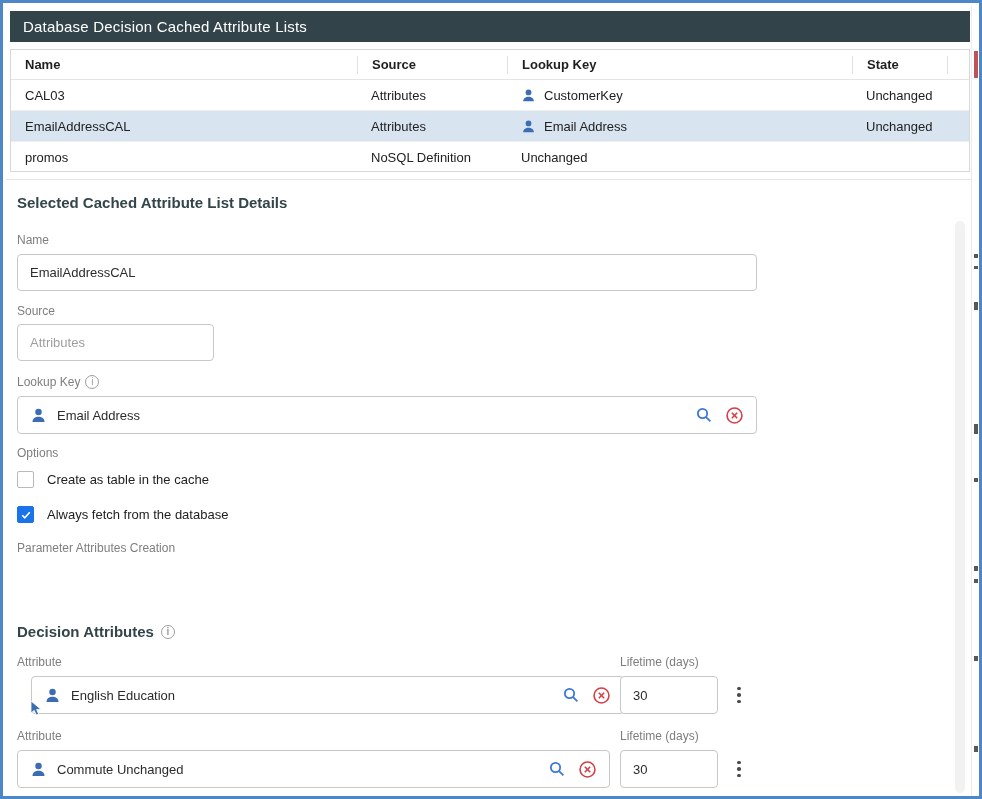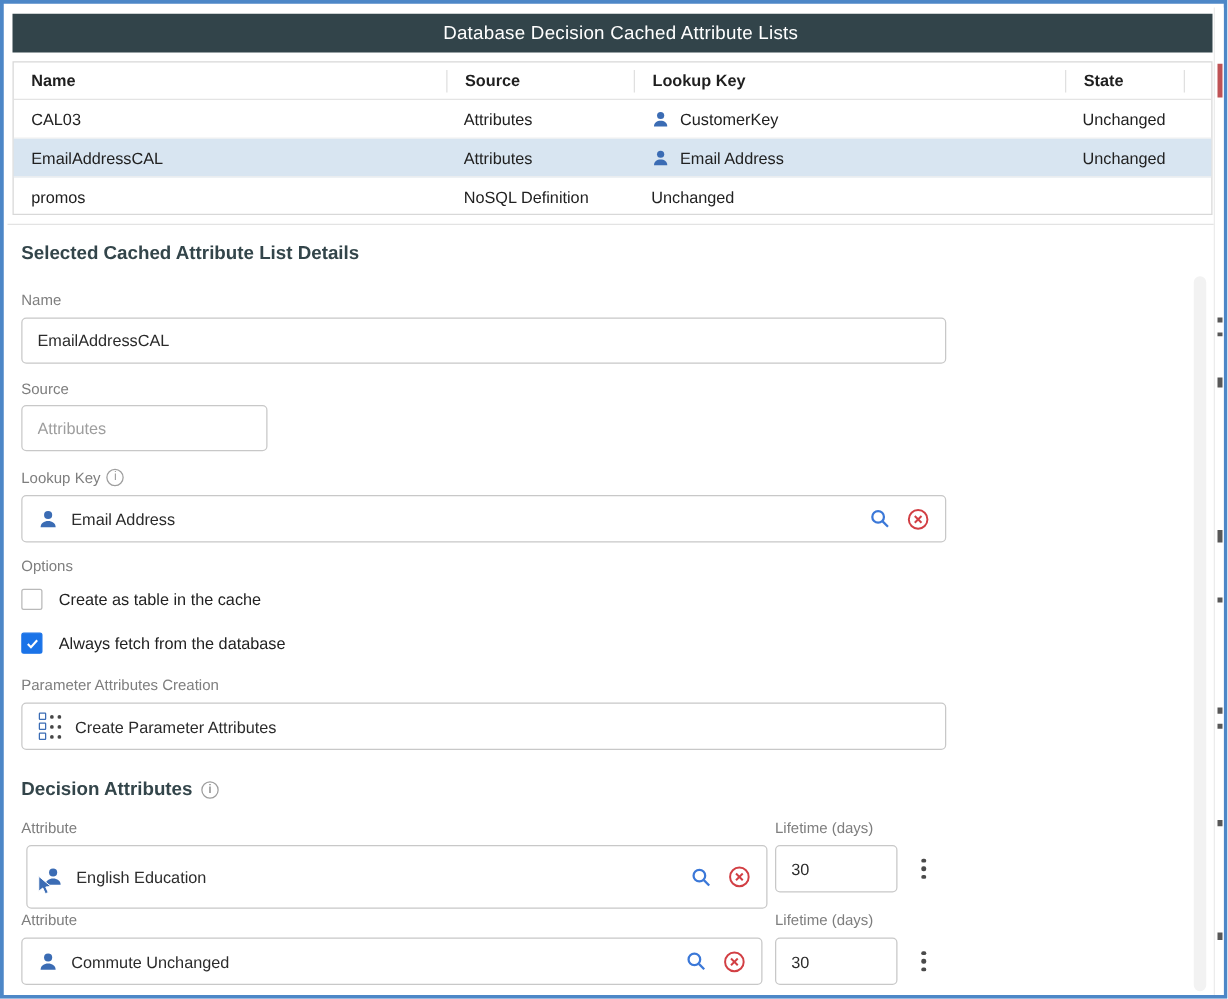--- a/index.html
+++ b/index.html
@@ -5,21 +5,21 @@
   * { box-sizing: border-box; margin: 0; padding: 0; }
   body { font-family: "Liberation Sans", sans-serif; background: #fff; }
   .screen {
     position: relative; width: 982px; height: 799px;
     border: 3px solid #4d87c7; background: #ffffff; overflow: hidden;
   }
   
   .titlebar {
     position: absolute; left: 7px; top: 8px; width: 960px; height: 31px;
     background: #32444a; color: #ffffff; display: flex; align-items: center;
-    padding-left: 13px; font-size: 15px; letter-spacing: .2px; justify-content: center;
+    padding-left: 13px; font-size: 15px; letter-spacing: .2px;
   }
   
   .table-card {
     position: absolute; left: 7px; top: 46px; width: 960px; height: 123px;
     border: 1px solid #d8d8d8; background: #fff;
   }
   .thead { display: flex; height: 30px; border-bottom: 1px solid #e4e4e4; align-items: center; }
   .th {
     font-size: 13px; font-weight: bold; color: #1f1f1f; height: 18px;
     display: flex; align-items: center; padding-left: 14px;
@@ -175,43 +175,29 @@
   <div class="check-row" style="top:503px;">
     <span class="cbox checked">
       <svg viewBox="0 0 24 24" fill="none" stroke="#ffffff" stroke-width="3.4">
           <polyline points="4.5,12.5 9.5,17.5 19.5,6.5"></polyline>
         </svg>
     </span>
     <span>Always fetch from the database</span>
   </div>
 
   <div class="lbl" style="top:538px;">Parameter Attributes Creation</div>
-  <button class="param-btn">
-    <span class="grid-icon">
-      <i class="sq"></i>
-        <i class="dot"></i>
-        <i class="dot"></i>
-      <i class="sq"></i>
-        <i class="dot"></i>
-        <i class="dot"></i>
-      <i class="sq"></i>
-        <i class="dot"></i>
-        <i class="dot"></i>
-    </span>
-    <span>Create Parameter Attributes</span>
-  </button>
 
   <div class="h-section" style="top:620px;">
     <span>Decision Attributes</span>
     <i class="info-icon">i</i>
   </div>
 
   <div class="lbl" style="top:652px;">Attribute</div>
   <div class="lbl" style="left:617px; top:652px;">Lifetime (days)</div>
-  <div class="chip-box" style="left:18px; top:673px; width:593px; height:51px;">
+  <div class="chip-box" style="left:28px; top:673px; width:593px; height:38px;">
     <svg class="person-icon" style="width:17px;height:17px;" viewBox="0 0 24 24">
         <circle cx="12" cy="7" r="4.6" fill="#3b6cb4"></circle>
         <path d="M3.5 21c0-4.7 3.9-7.2 8.5-7.2s8.5 2.5 8.5 7.2z" fill="#3b6cb4"></path>
       </svg>
     <span class="grow">English Education</span>
     <span class="icon-btn">
       <svg width="18" height="18" viewBox="0 0 24 24" fill="none" stroke="#3b78d8" stroke-width="2.4">
           <circle cx="10" cy="10" r="6.2"></circle>
           <line x1="14.8" y1="14.8" x2="20.5" y2="20.5"></line>
         </svg>

